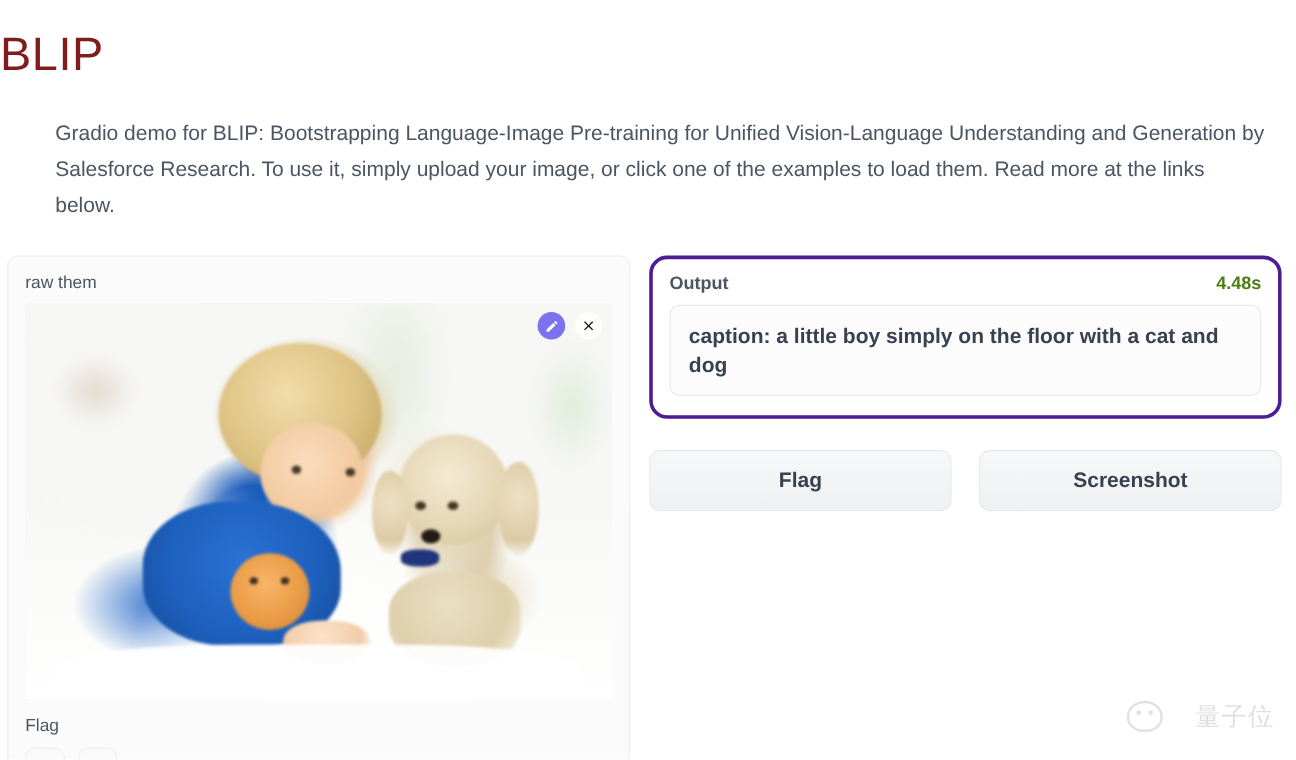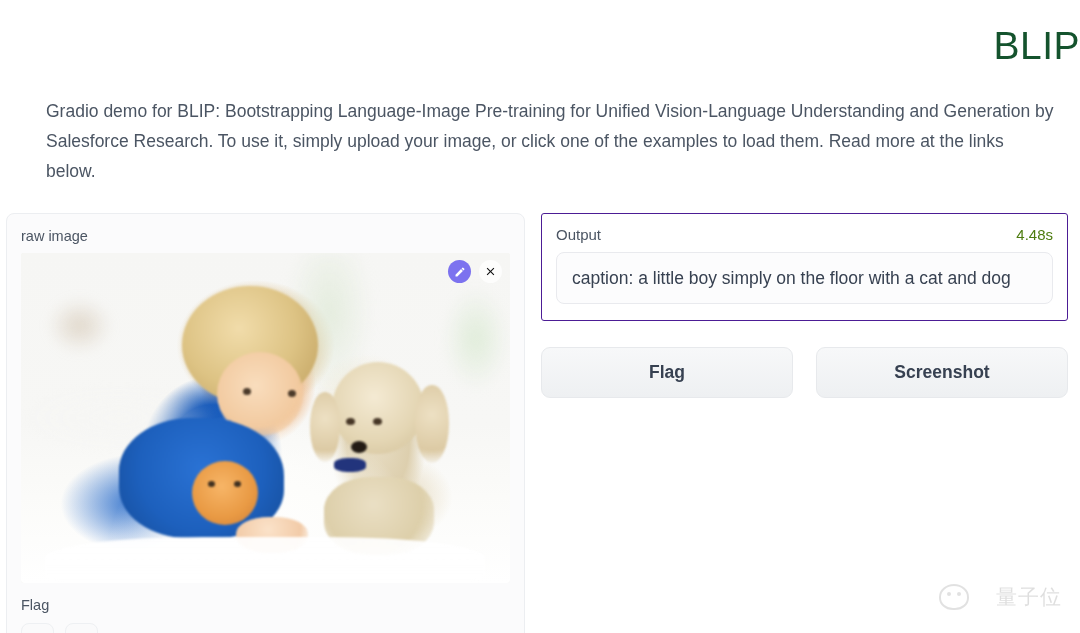--- a/index.html
+++ b/index.html
@@ -11,24 +11,24 @@
     width: 1080px;
     height: 633px;
     font-family: "Liberation Sans", sans-serif;
     color: #374151;
     overflow: hidden;
     position: relative;
   }
 
   
   .page-title {
-    text-align: right;
+    text-align: left;
     font-size: 39px;
     font-weight: 400;
-    color: #14532d;
+    color: #7f1d1d;
     letter-spacing: 0.5px;
     margin: 22px 0 0 0;
     line-height: 48px;
   }
   .page-desc {
     font-size: 17.5px;
     line-height: 30px;
     color: #4b5563;
     padding: 8px 8px 0 6px;
     max-width: 1012px;
@@ -143,25 +143,26 @@
     font-size: 17px;
     font-weight: bold;
     color: #374151;
     cursor: pointer;
     white-space: nowrap;
   }
   .radio-pill.selected { color: #5b51d8; }
 
   
   .output-box {
-    border: 1px solid #4c1d95;
-    border-radius: 3px;
+    border: 3px solid #4c1d95;
+    border-radius: 15px;
     padding: 12px 14px 16px 14px;
     box-sizing: border-box;
     background: #ffffff;
+    font-weight: bold;
   }
   .output-head {
     display: flex;
     justify-content: space-between;
     align-items: baseline;
     font-size: 15px;
     color: #4b5563;
     margin-bottom: 9px;
   }
   .output-time { font-size: 15px; color: #4d7c0f; }
@@ -234,21 +235,21 @@
 <body>
 
 <h1 class="page-title">BLIP</h1>
 <p class="page-desc">Gradio demo for BLIP: Bootstrapping Language-Image Pre-training for Unified Vision-Language Understanding and Generation by Salesforce Research. To use it, simply upload your image, or click one of the examples to load them. Read more at the links below.</p>
 
 <div class="main">
 
   <div class="col-left">
     <div class="panel">
 
-      <span class="field-label">raw image</span>
+      <span class="field-label">raw them</span>
 
       <div class="image-wrap">
         <div class="photo"></div>
         <div class="photo-blurlayer"></div>
         <div class="photo-fg">
           <i style="left:33%;top:10%;width:136px;height:118px;background:radial-gradient(circle at 42% 36%, #f1dcaa 0%, #ddc384 52%, #c9ab6a 82%, rgba(201,171,106,0) 100%);"></i>
           <i style="left:40%;top:30%;width:86px;height:84px;background:radial-gradient(circle at 45% 40%, #f9ddbd 0%, #f2caa0 60%, rgba(242,202,160,0) 95%);"></i>
           <i style="left:45.5%;top:41%;width:8px;height:7px;background:#4b3a2a;"></i>
           <i style="left:54.5%;top:41.5%;width:8px;height:7px;background:#4b3a2a;"></i>
           <i style="left:20%;top:50%;width:165px;height:120px;border-radius:44% 48% 40% 42%;background:radial-gradient(circle at 50% 42%, #2a72d4 0%, #1d60bd 58%, #17509f 92%);"></i>

